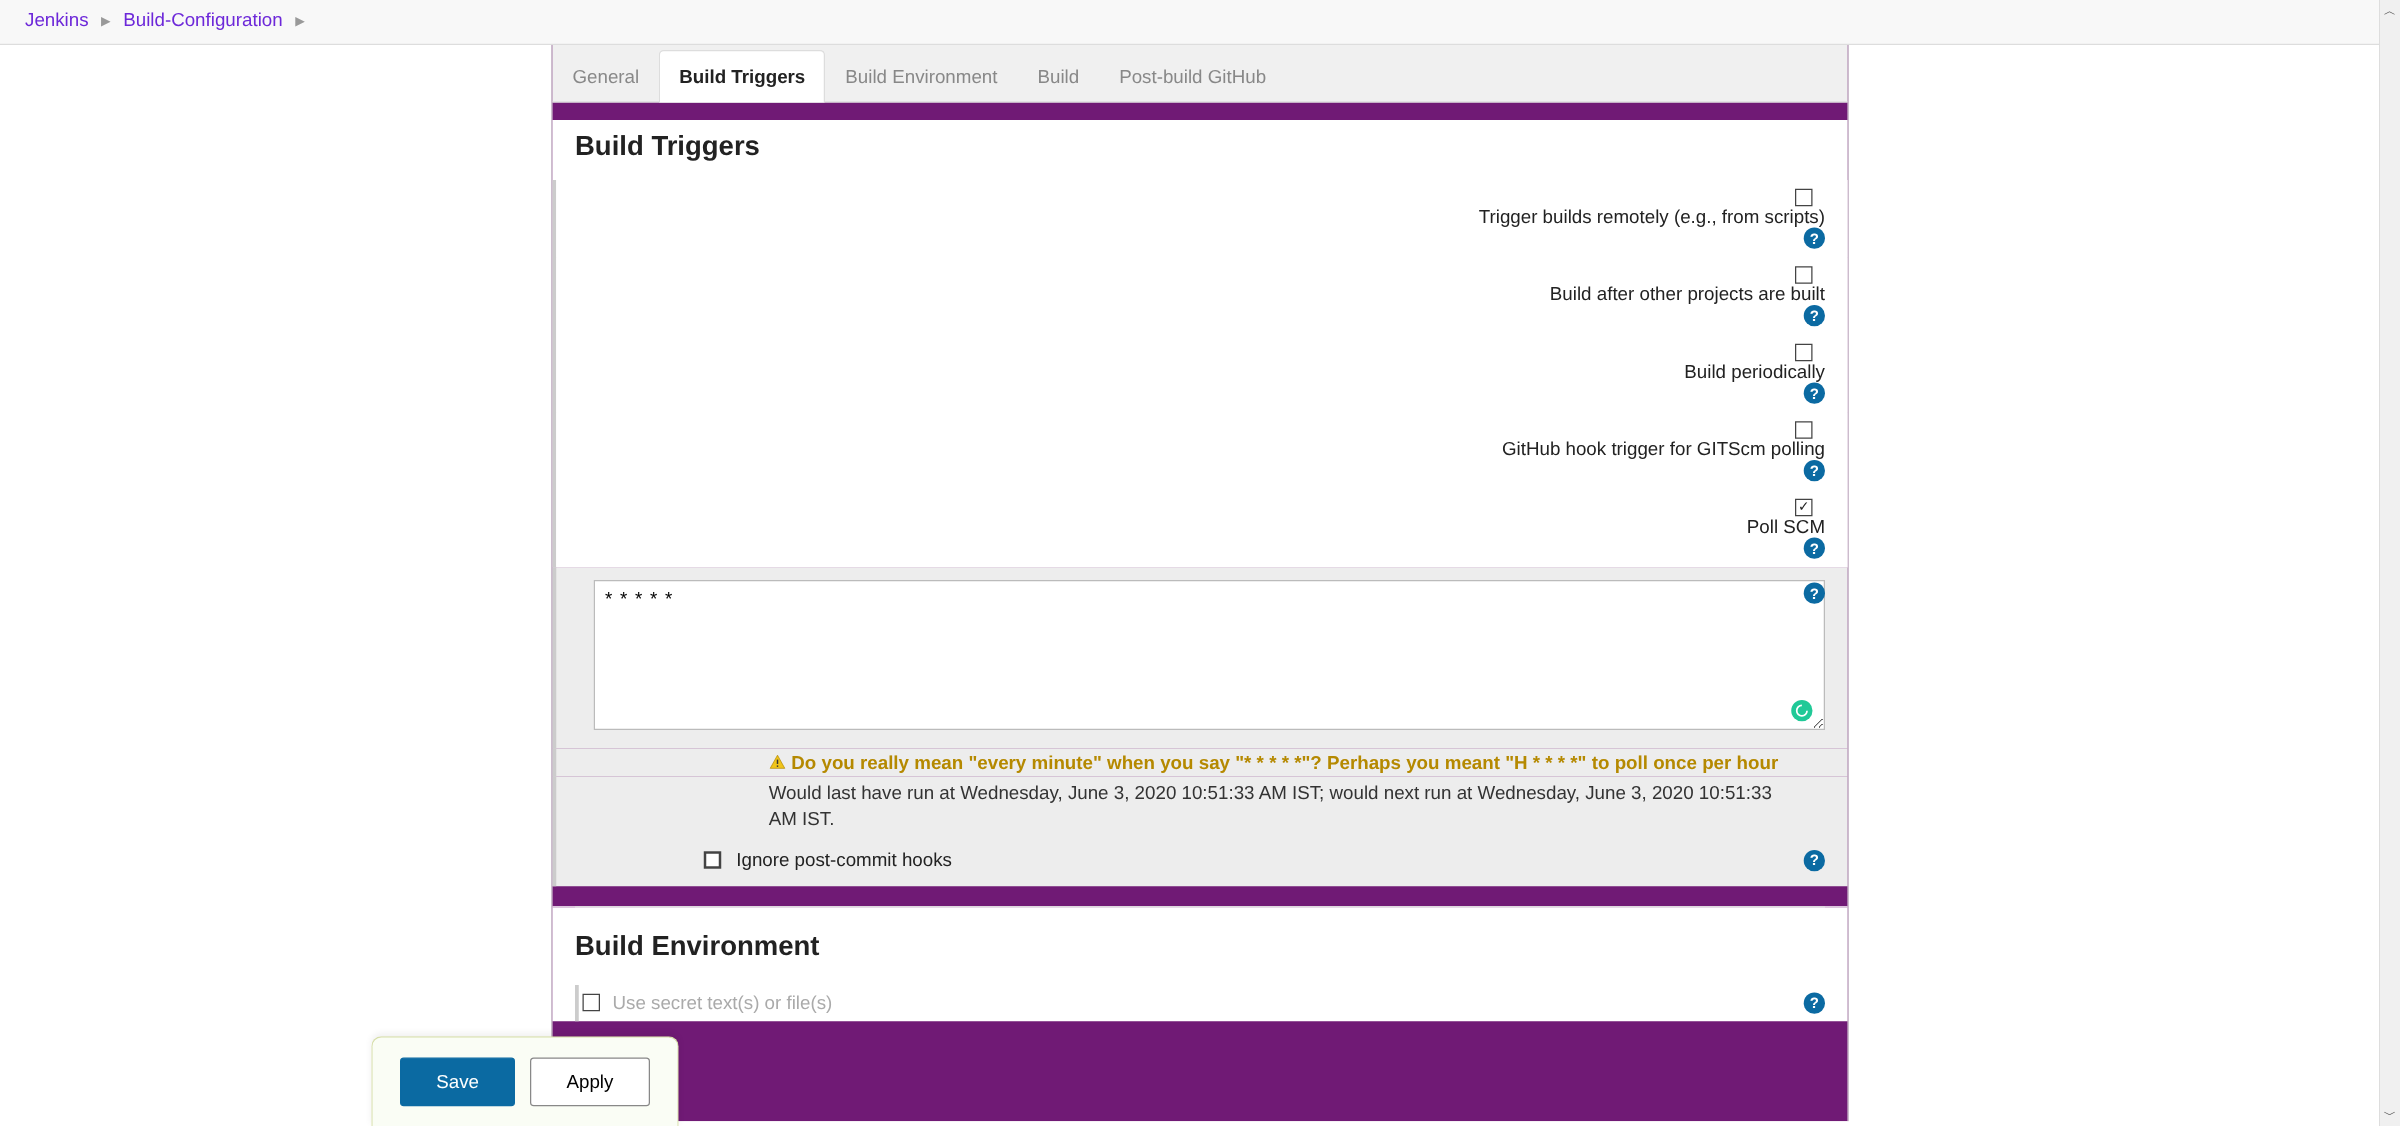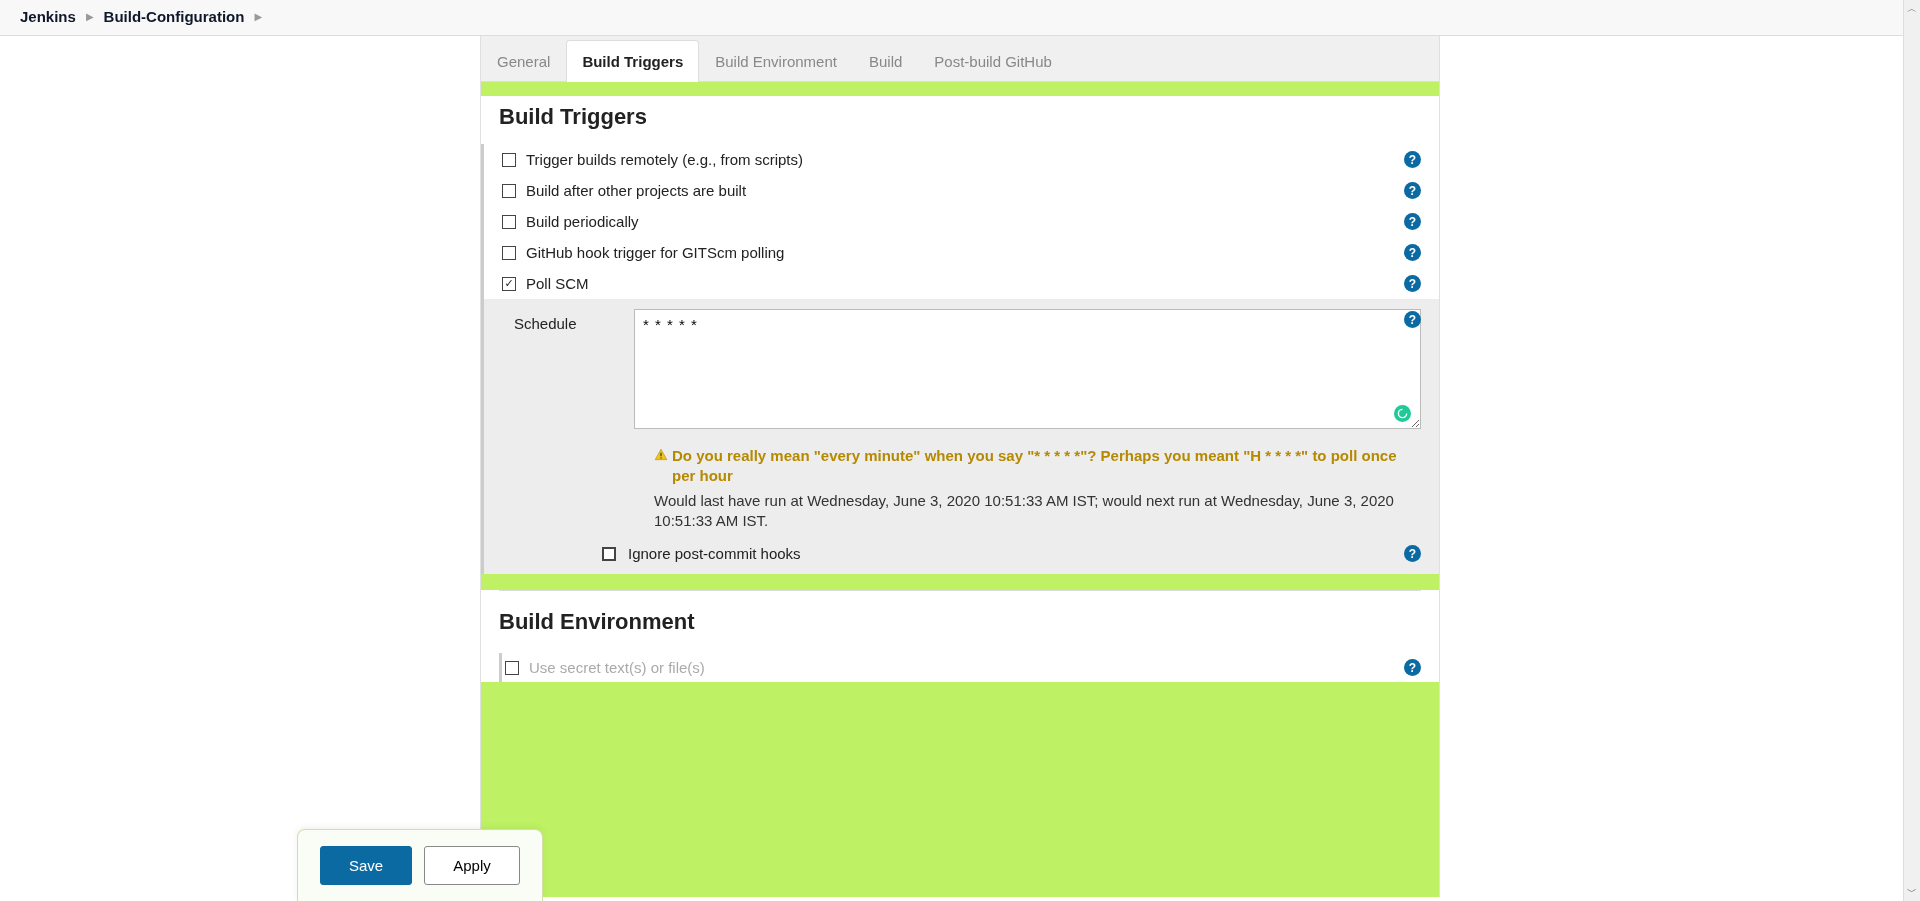--- a/index.html
+++ b/index.html
@@ -12,37 +12,37 @@
   }
   .breadcrumbs {
     display: flex;
     align-items: center;
     padding: 8px 20px 10px 20px;
     border-bottom: 1px solid #ddd;
     background: #f8f8f8;
     font-size: 15px;
   }
   .breadcrumbs a {
-    font-weight: 700;
-    color: #0f172a;
+    font-weight: 400;
+    color: #6d28d9;
     text-decoration: none;
     margin-right: 5px;
   }
   .breadcrumbs .sep {
     color: #999;
     font-size: 10px;
     margin: 0 10px 0 5px;
   }
   .page-wrap {
-    width: 960px;
+    width: 1038px;
     margin: 0 auto;
     border-left: 1px solid #e0e0e0;
     border-right: 1px solid #e0e0e0;
     min-height: calc(100vh - 40px);
-    background: #bef264;
+    background: #701a75;
   }
   .tabbar {
     display: flex;
     border-bottom: 1px solid #ddd;
     background: #f0f0f0;
     padding-top: 4px;
   }
   .tab {
     padding: 12px 15px;
     color: #888;
@@ -64,23 +64,24 @@
   }
   .section-title {
     font-size: 22px;
     font-weight: 700;
     color: #222;
     padding: 8px 18px 14px 18px;
     background: #fff;
   }
   .option-row {
     display: flex;
-    align-items: center;
+    align-items: flex-end;
     padding: 7px 18px;
     background: #fff;
+    flex-direction: column;
   }
   .option-list {
     border-left: 3px solid #ccc;
     background: #fff;
     margin-left: 0;
   }
   .chk {
     width: 14px;
     height: 14px;
     border: 1.5px solid #444;
@@ -300,21 +301,20 @@
         <span class="help">?</span>
       </div>
       <div class="option-row">
         <span class="chk checked"></span>
         <span class="lbl">Poll SCM</span>
         <span class="help">?</span>
       </div>
     </div>
 
     <div class="schedule-block">
-      <div class="sched-left">Schedule</div>
       <div class="sched-right">
         <textarea class="schedule" style="">* * * * *</textarea>
         <div class="spinner">
           <svg viewBox="0 0 24 24" fill="none" stroke="#fff" stroke-width="3">
               <path d="M12 3 a9 9 0 1 0 9 9"></path>
             </svg>
         </div>
       </div>
       <span class="help sched-help">?</span>
     </div>

